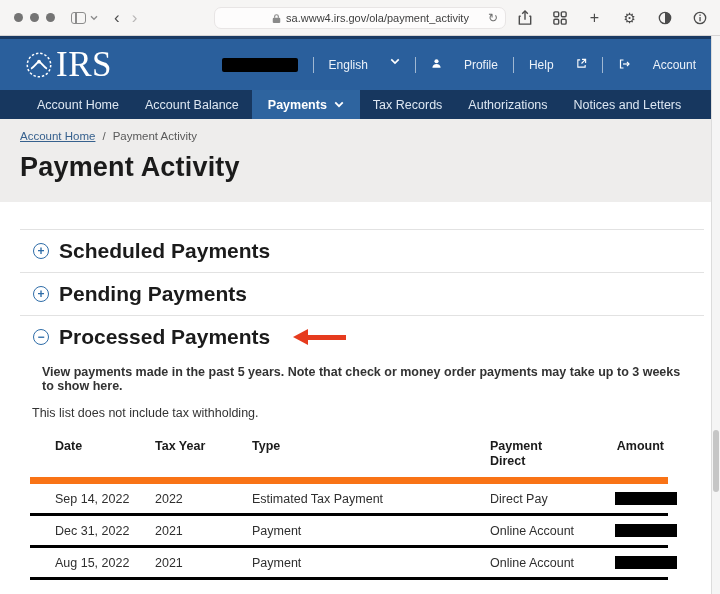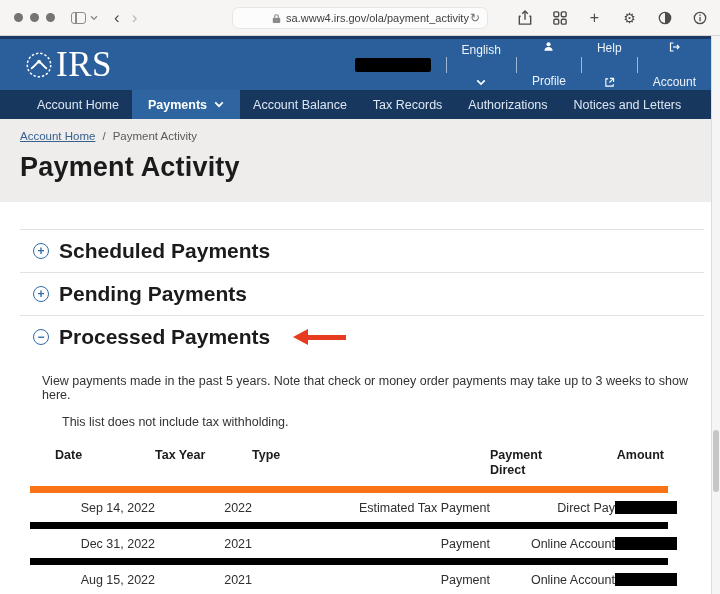--- a/index.html
+++ b/index.html
@@ -9,41 +9,41 @@
   
   .chrome{height:36px;background:#f6f5f4;border-bottom:1px solid #d7d5d5;display:flex;align-items:center;padding:0 12px;position:relative;box-sizing:border-box;}
   .lights{display:flex;gap:7px;margin-left:2px;}
   .light{width:9px;height:9px;border-radius:50%;background:#747474;border:none;padding:0;}
   .sidebar-btn{margin-left:16px;display:flex;align-items:center;gap:4px;color:#8c8c8c;cursor:default;}
   .sidebar-glyph{width:15px;height:12px;border:1.5px solid #8c8c8c;border-radius:3px;position:relative;box-sizing:border-box;}
   .sidebar-glyph::after{content:"";position:absolute;left:3px;top:0;bottom:0;width:1.5px;background:#8c8c8c;}
   .navarrow{font-size:17px;line-height:1;padding:0 6px;font-weight:400;}
   .back{color:#4d4d4d;margin-left:10px;}
   .fwd{color:#b9b7b7;}
-  .url-pill{position:absolute;left:50%;top:7px;transform:translateX(-50%);width:256px;height:22px;background:#fdfcfc;border:1px solid #e8e5e5;border-radius:7px;display:flex;align-items:center;justify-content:center;gap:5px;font-size:11px;color:#3e3e3e;box-sizing:border-box;padding-left:21px;}
+  .url-pill{position:absolute;left:50%;top:7px;transform:translateX(-50%);width:292px;height:22px;background:#fdfcfc;border:1px solid #e8e5e5;border-radius:7px;display:flex;align-items:center;justify-content:center;gap:5px;font-size:11px;color:#3e3e3e;box-sizing:border-box;padding-left:21px;}
   .reload{position:absolute;right:7px;top:3px;font-size:12px;color:#6f6f6f;}
   .chrome-right{margin-left:auto;display:flex;align-items:center;gap:18px;color:#4c4c4c;}
   .cicon{display:flex;align-items:center;justify-content:center;width:17px;height:17px;}
   .plus-glyph{font-size:16px;color:#4c4c4c;line-height:1;}
   .gear-glyph{font-size:14px;line-height:1;color:#4c4c4c;}
 
   
   .gov-banner{height:20px;background:#f0efef;display:flex;align-items:center;padding-left:40px;gap:8px;font-size:10.5px;color:#494949;}
   .flag{width:17px;height:10px;background:repeating-linear-gradient(180deg,#b22234 0 1.45px,#fff 1.45px 2.9px);position:relative;box-shadow:0 0 0 .5px #c9c9c9;}
   .flag::after{content:"";position:absolute;left:0;top:0;width:7px;height:5.5px;background:#3c3b6e;}
   .banner-link{color:#2c608f;text-decoration:underline;display:flex;align-items:center;gap:4px;cursor:pointer;}
 
   
   .site-header{height:54px;background:#2a5f9c;border-top:3px solid #1a3a63;display:flex;align-items:center;padding:0 24px;color:#fff;box-sizing:border-box;}
   .logo{display:flex;align-items:center;gap:2px;}
   .logo-text{font-family:"Liberation Serif","DejaVu Serif",serif;font-size:35px;letter-spacing:.5px;line-height:1;}
   .header-right{margin-left:auto;display:flex;align-items:center;gap:15px;font-size:12px;color:#ecf2f9;}
   .redacted-name{width:76px;height:14px;background:#000;border-radius:2px;}
   .hsep{width:1px;height:16px;background:rgba(255,255,255,.55);}
-  .hitem{display:flex;align-items:center;gap:22px;cursor:pointer;white-space:nowrap;flex-direction:column;}
+  .hitem{display:flex;align-items:flex-start;gap:22px;cursor:pointer;white-space:nowrap;}
 
   
   .mainnav{height:29px;background:#17375f;display:flex;align-items:stretch;padding-left:24px;font-size:12.5px;}
   .nav-item{display:flex;align-items:center;padding:0 13px;color:#dde7f2;cursor:pointer;white-space:nowrap;}
   .nav-item.active{background:#2e649f;color:#fff;font-weight:bold;gap:7px;padding:0 16px;}
 
   
   .page-head{height:83px;background:#eeedec;padding:11px 0 0 20px;box-sizing:border-box;}
   .breadcrumb{font-size:11.5px;color:#5a5a5a;display:flex;gap:7px;align-items:center;}
   .crumb-link{color:#37618e;text-decoration:underline;cursor:pointer;}
@@ -52,31 +52,31 @@
   
   .content{position:relative;background:#fff;height:372px;box-sizing:border-box;}
   .divider{border-top:1px solid #e2e2e2;margin:0 16px 0 20px;}
   .spacer-top{height:27px;}
   .acc-row{height:42px;display:flex;align-items:center;gap:10px;padding-left:33px;cursor:pointer;}
   .acc-icon{width:16px;height:16px;border:1.5px solid #2f6da8;border-radius:50%;color:#2f6da8;font-size:12px;font-weight:bold;display:flex;align-items:center;justify-content:center;box-sizing:border-box;line-height:1;padding-bottom:1px;}
   .acc-label{font-size:21px;font-weight:bold;color:#1b1b1b;}
   .red-arrow{margin-left:13px;display:flex;align-items:center;}
   .red-arrow .head{width:0;height:0;border-top:8px solid transparent;border-bottom:8px solid transparent;border-right:15px solid #e63b1e;}
   .red-arrow .shaft{width:38px;height:5px;background:#e63b1e;}
-  .desc{margin:16px 30px 0 42px;font-size:12.5px;color:#333;}
-  .note{margin:13px 30px 0 62px;font-size:12.5px;color:#333;}
+  .desc{margin:7px 30px 0 42px;font-size:12.5px;color:#333;font-weight:bold;}
+  .note{margin:13px 30px 0 32px;font-size:12.5px;color:#333;}
 
   
   .ptable{margin:13px 0 0 30px;width:638px;font-size:12.5px;color:#2f2f2f;}
   .thead,.trow{display:grid;grid-template-columns:125px 97px 238px 125px 1fr;}
   .thead{font-weight:bold;color:#1b1b1b;padding:6px 0 8px 0;border-bottom:7px solid #f97316;align-items:start;line-height:15px;}
   .c-first{padding-left:25px;}
   .h-method{width:60px;}
   .h-amount{text-align:right;padding-right:4px;}
-  .trow{height:29px;align-items:center;border-bottom:7px solid #000000;text-align:right;}
+  .trow{height:29px;align-items:center;border-bottom:3px solid #000000;}
   .redacted-amount{width:62px;height:13px;background:#000;justify-self:end;margin-right:0;}
 
   
   .scrollbar{position:absolute;right:0;top:36px;bottom:0;width:9px;background:#f5f5f5;border-left:1px solid #dcdcdc;box-sizing:border-box;}
   .thumb{position:absolute;top:394px;left:1px;width:6px;height:62px;background:#c6c6c6;border-radius:3px;}
 
   svg{display:block;}
 </style>
 </head>
 <body>
@@ -184,27 +184,27 @@
             <path d="M9 12h12"></path>
             <path d="M17 8l4 4-4 4"></path>
           </svg>
         <span>Account</span>
       </span>
     </div>
   </div>
 
   <div class="mainnav">
     <span class="nav-item">Account Home</span>
+    <span class="nav-item">Account Balance</span>
     <span class="nav-item active">
       <span>Payments</span>
       <svg width="10" height="7" viewBox="0 0 12 8" fill="none" stroke="#fff" stroke-width="2.2">
           <path d="M1.5 1.5L6 6l4.5-4.5"></path>
         </svg>
     </span>
-    <span class="nav-item">Account Balance</span>
     <span class="nav-item">Tax Records</span>
     <span class="nav-item">Authorizations</span>
     <span class="nav-item">Notices and Letters</span>
   </div>
 
   <div class="page-head">
     <div class="breadcrumb">
       <span class="crumb-link">Account Home</span>
       <span>/</span>
       <span>Payment Activity</span>

